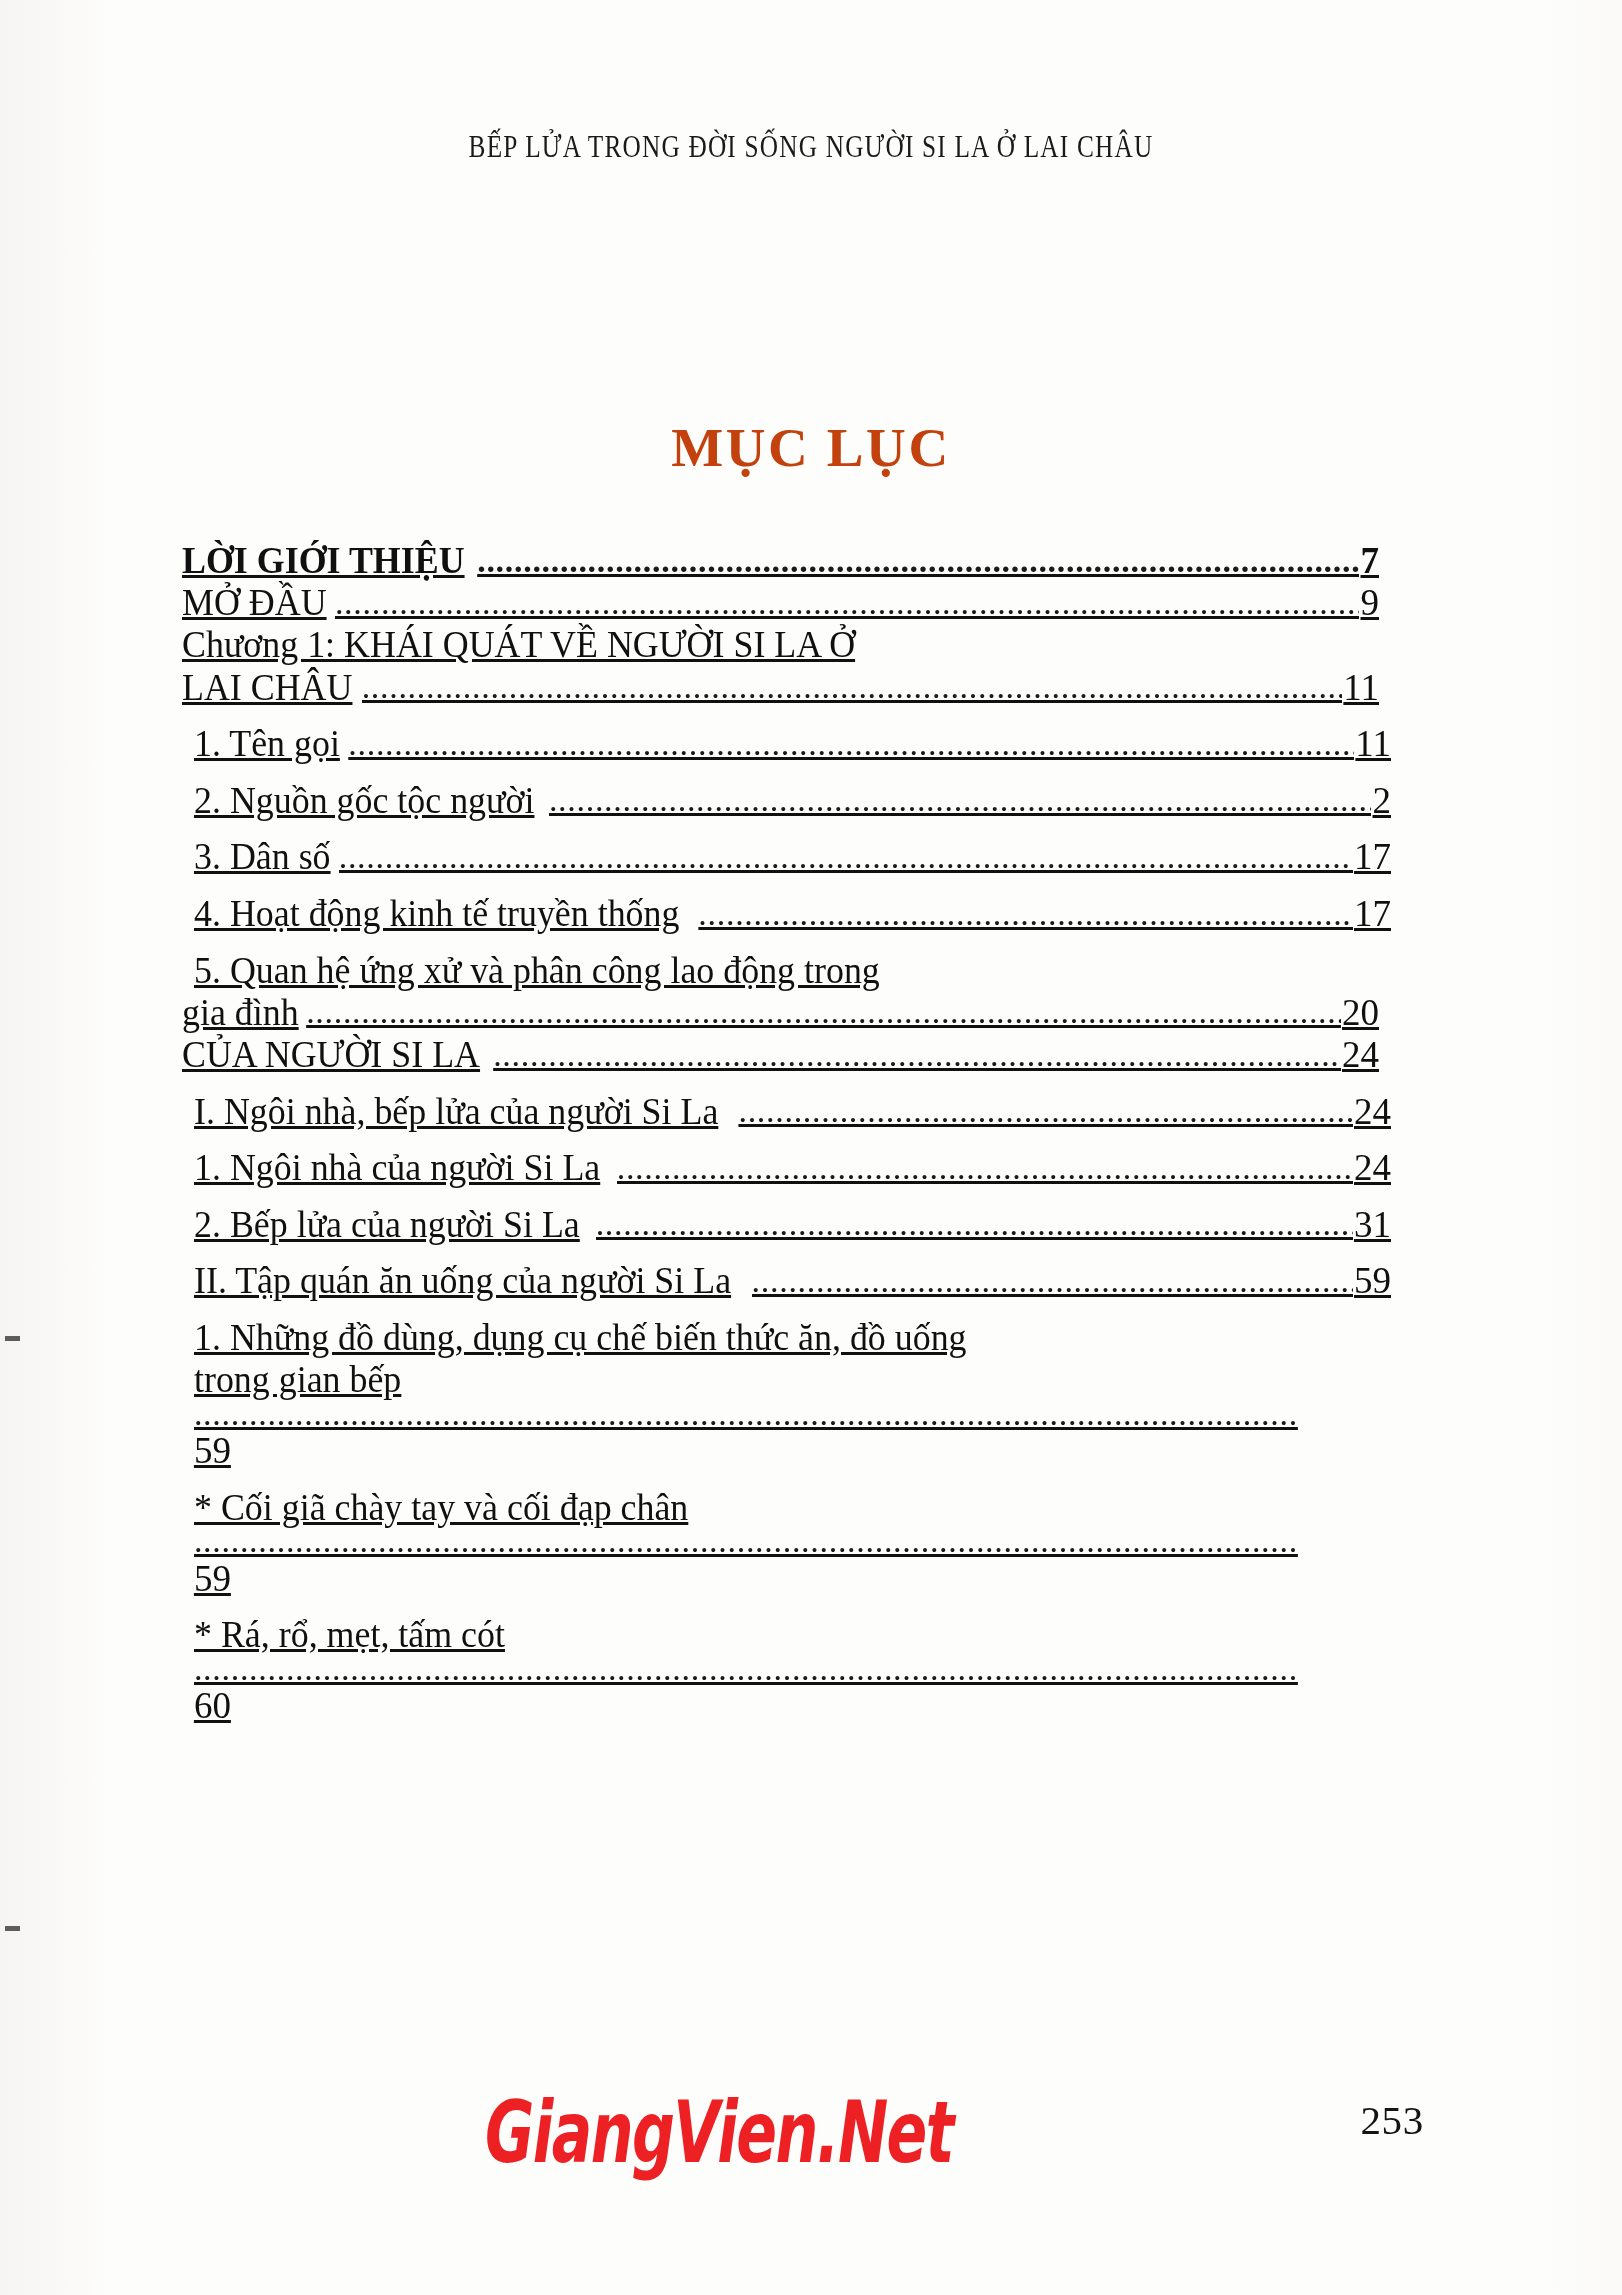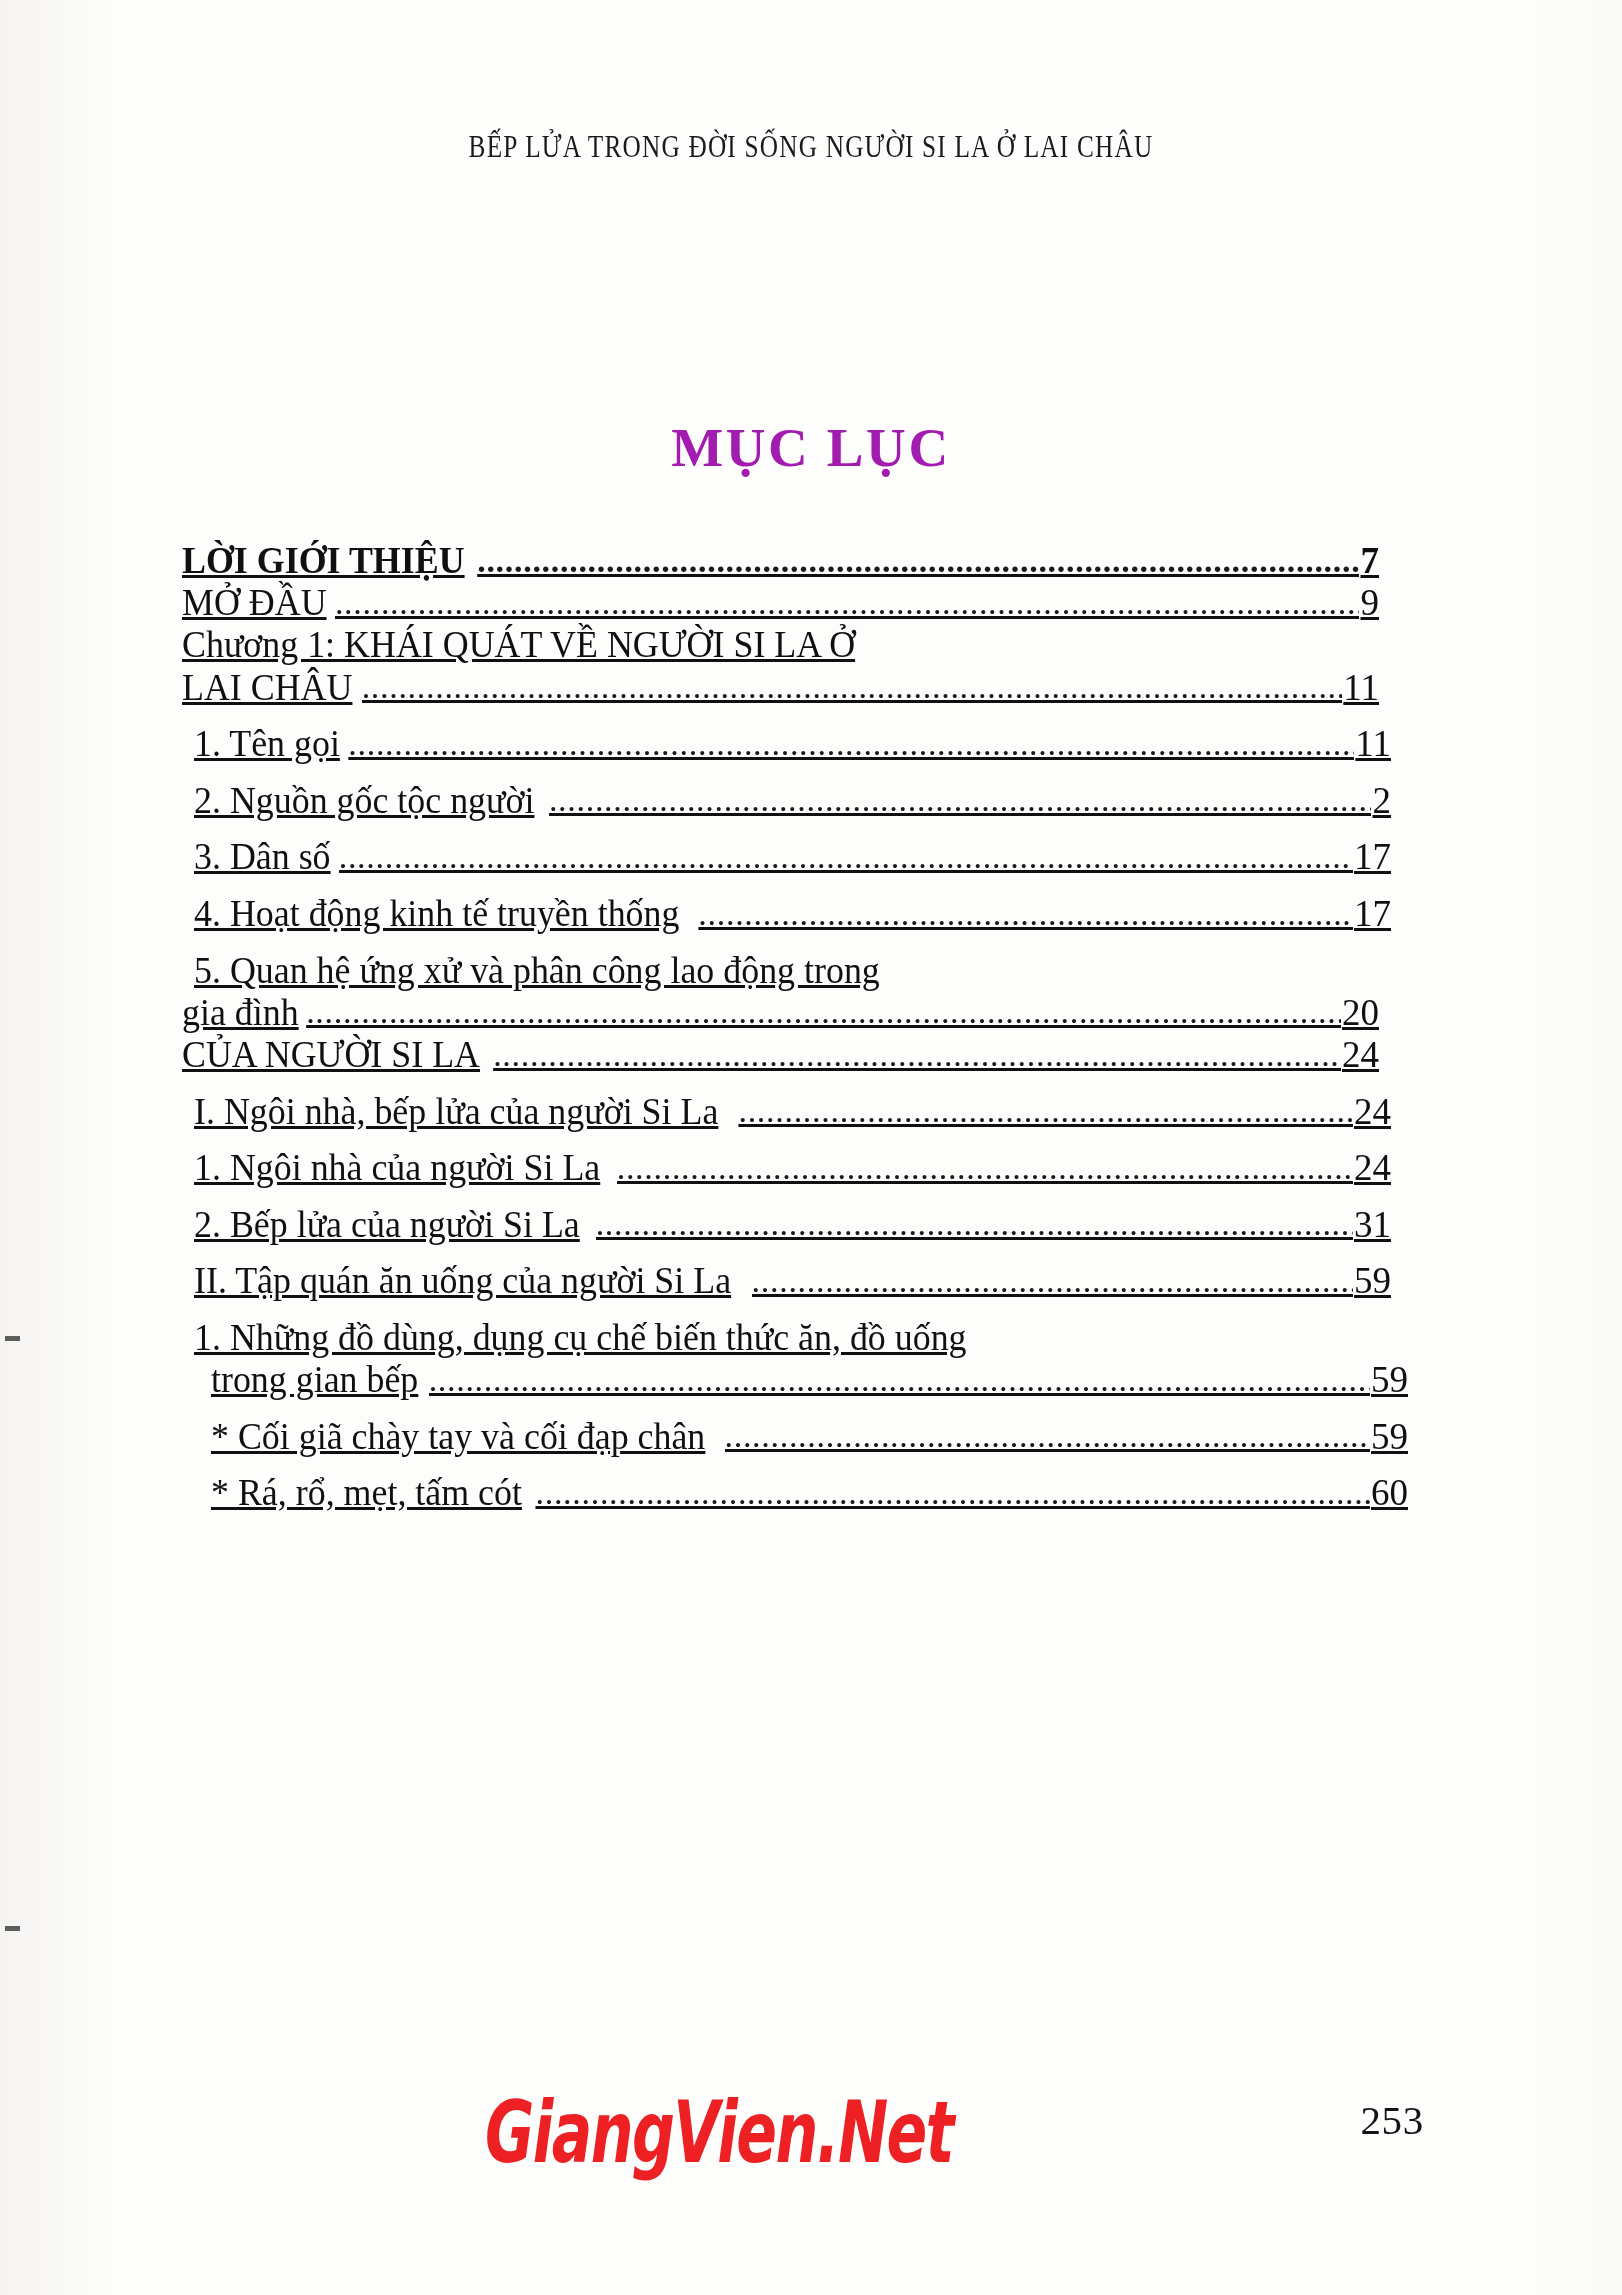--- a/index.html
+++ b/index.html
@@ -51,21 +51,21 @@
   
   .doc-title {
     position: absolute;
     top: 379px;
     left: 0;
     right: 0;
     text-align: center;
     font-size: 55px;
     font-weight: 700;
     letter-spacing: 2.6px;
-    color: #a21caf;
+    color: #c2410c;
     font-family: "Liberation Serif", "DejaVu Serif", serif;
   }
 
   
   .toc {
     position: absolute;
     top: 542px;
     left: 182px;
     width: 1197px;
     text-decoration: underline;
@@ -108,21 +108,21 @@
   
   .toc-entry.no-leader .leader { visibility: hidden; }
 
   .toc-entry.bold .label,
   .toc-entry.bold .page-no { font-weight: 700; }
   .toc-entry.bold .leader { font-weight: 700; }
 
   
   .lvl-0 { margin-left: 0px; }
   .lvl-1 { margin-left: 12px; }
-  .lvl-2 { margin-left: 29px; }
+  .lvl-2 { margin-left: 8px; flex-direction: column; }
 
   
   .gap-tight  { margin-top: 5.2px; }
   .gap-normal { margin-top: 19.6px; }
   .gap-none   { margin-top: 0px; }
 
   
   .watermark {
     position: absolute;
     left: 485px;

